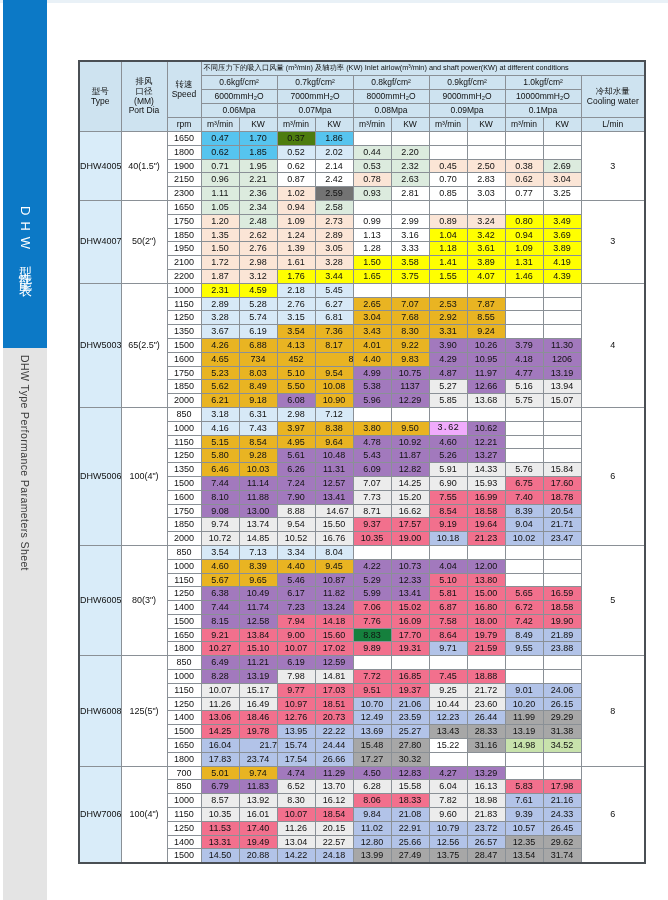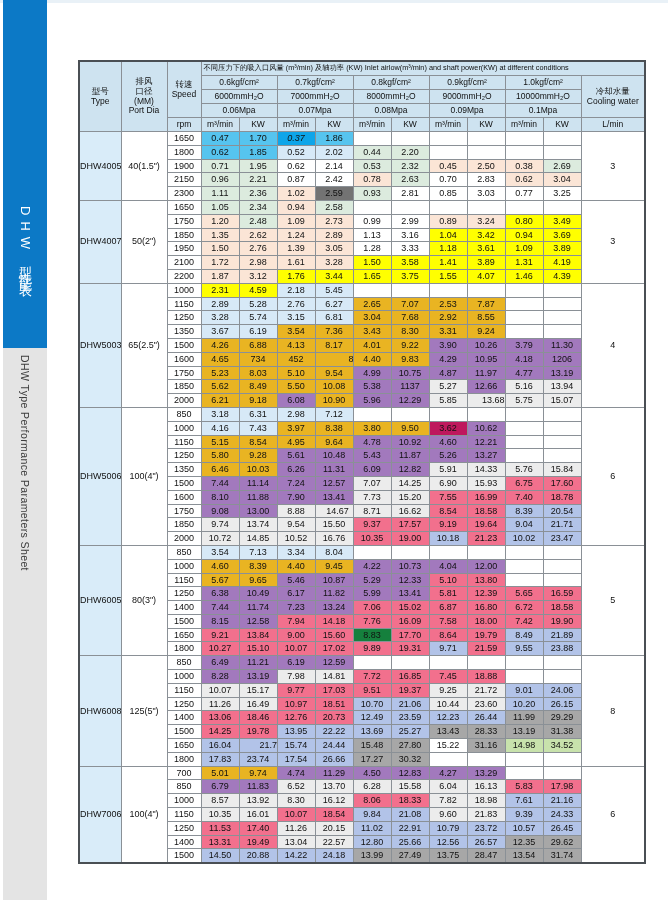--- a/index.html
+++ b/index.html
@@ -125,21 +125,21 @@
       <th>L/min</th>
     </tr>
   </thead>
   <tbody>
       <tr>
         <td class="model" rowspan="5">DHW4005</td>
         <td rowspan="5">40(1.5")</td>
         <td>1650</td>
         <td style="background: rgb(86, 196, 239);">0.47</td>
         <td style="background: rgb(86, 196, 239);">1.70</td>
-        <td style="background: #0ea5e9; font-style: italic;">0.37</td>
+        <td style="background: #4d7c0f;">0.37</td>
         <td style="background: rgb(86, 196, 239);">1.86</td>
         <td></td>
         <td></td>
         <td></td>
         <td></td>
         <td></td>
         <td></td>
         <td rowspan="5">3</td>
       </tr>
       <tr>
@@ -384,21 +384,21 @@
       </tr>
       <tr>
         <td>2000</td>
         <td style="background: rgb(233, 180, 34);">6.21</td>
         <td style="background: rgb(233, 180, 34);">9.18</td>
         <td style="background: rgb(162, 121, 189);">6.08</td>
         <td style="background: rgb(233, 180, 34);">10.90</td>
         <td style="background: rgb(162, 121, 189);">5.96</td>
         <td style="background: rgb(162, 121, 189);">12.29</td>
         <td style="background: rgb(236, 236, 236);">5.85</td>
-        <td style="background: rgb(236, 236, 236); text-align: right;">13.68</td>
+        <td style="background: rgb(236, 236, 236);">13.68</td>
         <td style="background: rgb(236, 236, 236);">5.75</td>
         <td style="background: rgb(236, 236, 236);">15.07</td>
       </tr>
       <tr>
         <td class="model" rowspan="10">DHW5006</td>
         <td rowspan="10">100(4")</td>
         <td>850</td>
         <td style="background: rgb(215, 233, 247);">3.18</td>
         <td style="background: rgb(215, 233, 247);">6.31</td>
         <td style="background: rgb(215, 233, 247);">2.98</td>
@@ -412,21 +412,21 @@
         <td rowspan="10">6</td>
       </tr>
       <tr>
         <td>1000</td>
         <td style="background: rgb(215, 233, 247);">4.16</td>
         <td style="background: rgb(215, 233, 247);">7.43</td>
         <td style="background: rgb(233, 180, 34);">3.97</td>
         <td style="background: rgb(233, 180, 34);">8.38</td>
         <td style="background: rgb(233, 180, 34);">3.80</td>
         <td style="background: rgb(233, 180, 34);">9.50</td>
-        <td style="background: #be185d;">3.62</td>
+        <td style="background: #f0abfc; font-family: Liberation Mono, monospace;">3.62</td>
         <td style="background: rgb(162, 121, 189);">10.62</td>
         <td></td>
         <td></td>
       </tr>
       <tr>
         <td>1150</td>
         <td style="background: rgb(233, 180, 34);">5.15</td>
         <td style="background: rgb(233, 180, 34);">8.54</td>
         <td style="background: rgb(233, 180, 34);">4.95</td>
         <td style="background: rgb(233, 180, 34);">9.64</td>
@@ -572,21 +572,21 @@
       </tr>
       <tr>
         <td>1250</td>
         <td style="background: rgb(162, 121, 189);">6.38</td>
         <td style="background: rgb(162, 121, 189);">10.49</td>
         <td style="background: rgb(162, 121, 189);">6.17</td>
         <td style="background: rgb(162, 121, 189);">11.82</td>
         <td style="background: rgb(162, 121, 189);">5.99</td>
         <td style="background: rgb(162, 121, 189);">13.41</td>
         <td style="background: rgb(242, 112, 141);">5.81</td>
-        <td style="background: rgb(242, 112, 141);">12.39</td>
+        <td style="background: rgb(242, 112, 141);">15.00</td>
         <td style="background: rgb(242, 112, 141);">5.65</td>
         <td style="background: rgb(242, 112, 141);">16.59</td>
       </tr>
       <tr>
         <td>1400</td>
         <td style="background: rgb(162, 121, 189);">7.44</td>
         <td style="background: rgb(162, 121, 189);">11.74</td>
         <td style="background: rgb(162, 121, 189);">7.23</td>
         <td style="background: rgb(162, 121, 189);">13.24</td>
         <td style="background: rgb(242, 112, 141);">7.06</td>

